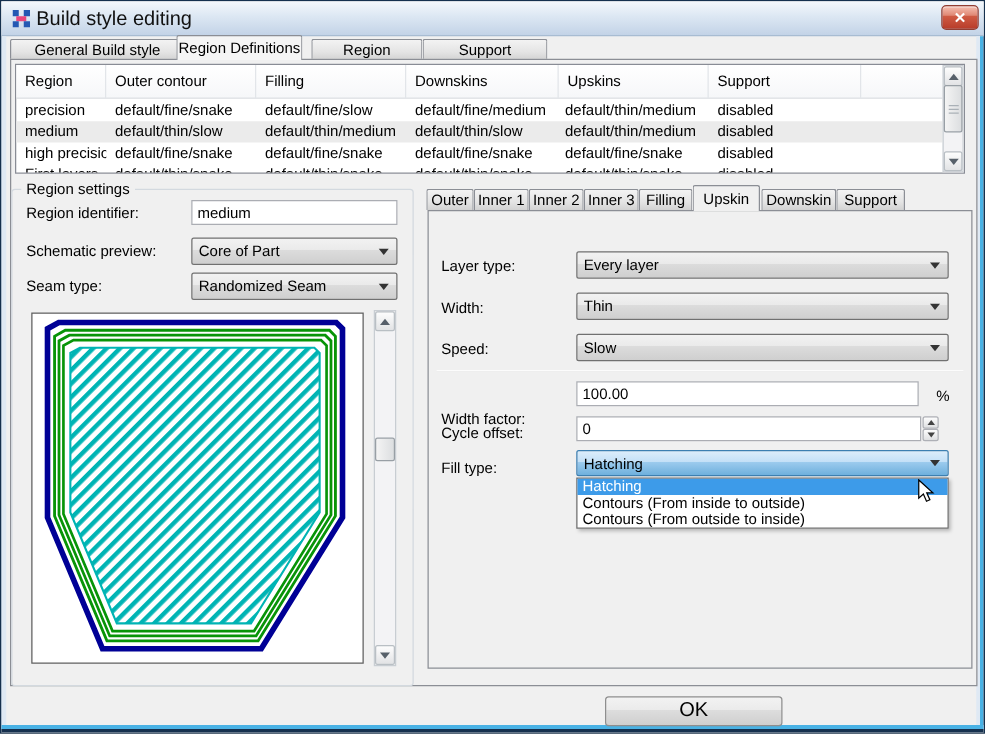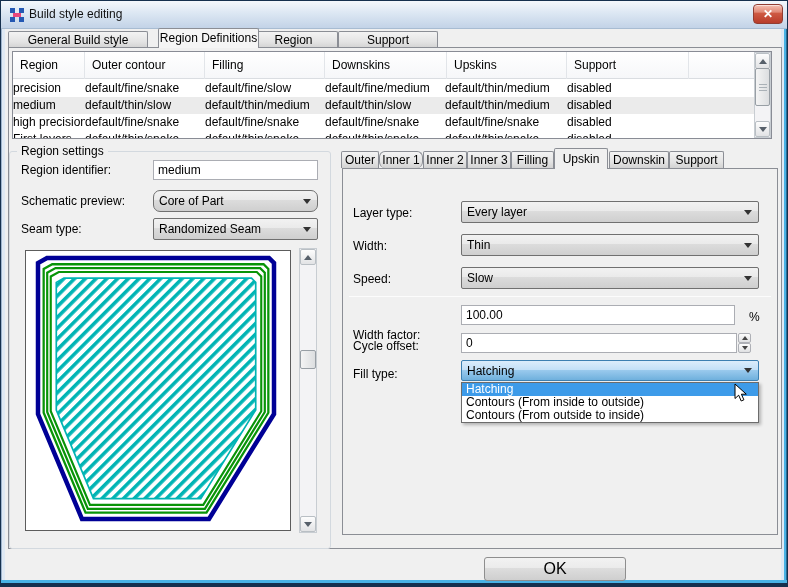--- a/index.html
+++ b/index.html
@@ -12,21 +12,21 @@
   
   .titlebar{position:absolute;left:0;top:0;width:786px;height:28px;
     background:linear-gradient(#f4f8fc, #dce7f3 45%, #c3d3e7 100%);
     border-bottom:1px solid #a8bcd2;}
   .frame-left{position:absolute;left:0;top:28px;width:4px;height:551px;
     background:linear-gradient(to right,#9db3cc 0 1px,#dfe9f4 1px 100%);}
   .frame-right{position:absolute;left:780px;top:28px;width:6px;height:551px;
     background:linear-gradient(to right,#dfe9f4 0 45%,#49b2e5 45% 90%,#2b6a94 90% 100%);}
   .frame-bottom{position:absolute;left:0;top:579px;width:786px;height:6px;
     background:linear-gradient(#49b2e5 0 3px,#16304e 3px 100%);}
-  .title-text{position:absolute;left:28px;top:6px;font-size:12px;color:#111;}
+  .title-text{position:absolute;left:28px;top:6px;font-size:16px;color:#111;}
   .app-icon{position:absolute;left:9px;top:7px;width:14px;height:14px;}
   .close-btn{position:absolute;left:752px;top:3px;width:30px;height:20px;
     border:1px solid #913d32;border-radius:4px;
     background:linear-gradient(#f5c0b2 0%,#e08875 40%,#cf5a43 45%,#b83c2a 100%);
     color:#fff;text-align:center;font-size:12px;font-weight:bold;line-height:18px;
     box-shadow:inset 0 1px 0 rgba(255,255,255,.55);cursor:default;}
   
   .tab{position:absolute;height:17px;top:30px;border:1px solid #8b8e95;border-bottom:none;
     border-radius:2px 2px 0 0;background:linear-gradient(#f3f3f3,#e4e4e4 60%,#d2d2d2);
     text-align:center;font-size:12px;line-height:16px;z-index:1;}
@@ -34,21 +34,21 @@
   .page{position:absolute;left:7px;top:46px;width:774px;height:502px;
     border:1px solid #8b8e95;background:#f0f0f0;z-index:2;}
   
   .lv{position:absolute;left:11px;top:50px;width:760px;height:88px;border:1px solid #898c95;background:#fff;overflow:hidden;}
   .lv-head{position:absolute;left:0;top:0;height:27px;width:741px;display:flex;
     background:linear-gradient(#ffffff,#f6f7f9);border-bottom:1px solid #dadde1;}
   .lv-hcell{height:27px;line-height:26px;padding-left:7px;border-right:1px solid #e2e5e9;font-size:12px;overflow:hidden;white-space:nowrap;}
   .lv-body{position:absolute;left:0;top:28px;width:741px;}
   .lv-row{display:flex;height:17px;line-height:16px;white-space:nowrap;}
   .lv-row.selected{background:#ebebeb;}
-  .lv-cell{overflow:hidden;font-size:12px;}
+  .lv-cell{padding-left:7px;overflow:hidden;font-size:12px;}
   .c0{width:72px;}.c1{width:120px;}.c2{width:120px;}.c3{width:120px;}.c4{width:122px;}.c5{width:122px;}.c6{flex:1;border-right:none;}
   
   .sb{position:absolute;background:#f3f3f5;border:1px solid #c8cdd2;}
   .sb-btn{position:absolute;left:0;width:100%;height:16px;border:1px solid #b9bfc4;border-radius:2px;
     background:linear-gradient(#fdfdfd,#e2e3e5);display:flex;align-items:center;justify-content:center;}
   .sb-thumb{position:absolute;left:0;width:100%;border:1px solid #989fa5;border-radius:2px;
     background:linear-gradient(to right,#f4f4f4,#dcdee0);display:flex;align-items:center;justify-content:center;flex-direction:column;gap:2px;}
   .grip{width:8px;height:1px;background:#aab1b7;}
   .tri-up{width:0;height:0;border-left:4px solid transparent;border-right:4px solid transparent;border-bottom:5px solid #57606a;}
   .tri-down{width:0;height:0;border-left:4px solid transparent;border-right:4px solid transparent;border-top:5px solid #57606a;}
@@ -103,21 +103,21 @@
     <div class="title-text">Build style editing</div>
     <div class="close-btn">
       <span>✕</span>
     </div>
   </div>
   <div class="frame-left"></div>
   <div class="frame-right"></div>
   <div class="frame-bottom"></div>
 
   <div class="tab" style="left:7px;width:140px;">General Build style Settings</div>
-  <div class="tab active" style="left:157px;width:101px;">Region Definitions</div>
+  <div class="tab active" style="left:140px;width:101px;">Region Definitions</div>
   <div class="tab" style="left:248px;width:89px;">Region Selection</div>
   <div class="tab" style="left:337px;width:100px;">Support Strategies</div>
 
   <div class="page"></div>
 
   <div class="lv z5">
     <div class="lv-head">
       <div class="lv-hcell c0">Region</div>
       <div class="lv-hcell c1">Outer contour</div>
       <div class="lv-hcell c2">Filling</div>
@@ -176,21 +176,21 @@
     </div>
   </div>
 
   <div class="groupbox z5"></div>
   <div class="group-label z5">Region settings</div>
 
   <div class="lbl z5" style="left:20px;top:162px;">Region identifier:</div>
   <input class="txt z5" style="left: 152px; top: 159px; width: 165px;" value="medium">
 
   <div class="lbl z5" style="left:20px;top:193px;">Schematic preview:</div>
-  <div class="combo z5" style="left:152px;top:189px;width:165px;border-radius:7px;">
+  <div class="combo z5" style="left:152px;top:189px;width:165px;">
     <span>Core of Part</span>
     <span class="caret"></span>
   </div>
 
   <div class="lbl z5" style="left:20px;top:221px;">Seam type:</div>
   <div class="combo z5" style="left:152px;top:217px;width:165px;">
     <span>Randomized Seam</span>
     <span class="caret"></span>
   </div>
 
@@ -217,21 +217,21 @@
     <div class="sb-btn" style="top:0;">
         <div class="tri-up"></div>
       </div>
     <div class="sb-thumb" style="top:101px;height:19px;"></div>
     <div class="sb-btn" style="top:267px;">
         <div class="tri-down"></div>
       </div>
   </div>
 
   <div class="dtab" style="left:340px;width:38px;">Outer</div>
-  <div class="dtab" style="left:378px;width:44px;border-radius:6px;">Inner 1</div>
+  <div class="dtab" style="left:378px;width:44px;">Inner 1</div>
   <div class="dtab" style="left:422px;width:44px;">Inner 2</div>
   <div class="dtab" style="left:466px;width:44px;">Inner 3</div>
   <div class="dtab" style="left:510px;width:43px;">Filling</div>
   <div class="dtab active" style="left:553px;width:54px;">Upskin</div>
   <div class="dtab" style="left:608px;width:60px;">Downskin</div>
   <div class="dtab" style="left:668px;width:55px;">Support</div>
 
   <div class="dpage"></div>
 
   <div class="lbl z5" style="left:352px;top:205px;">Layer type:</div>

